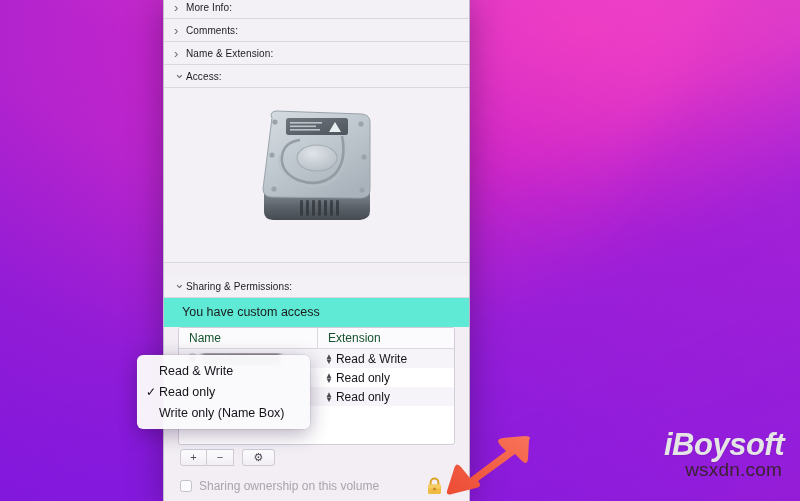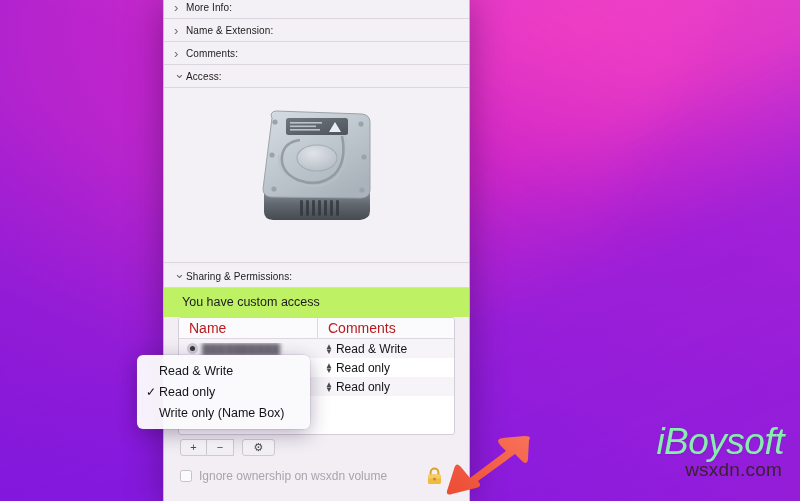--- a/index.html
+++ b/index.html
@@ -97,44 +97,44 @@
     height: 175px;
     background: #f4f1f6;
     border-bottom: 1px solid #dcd6e0;
     display: flex;
     align-items: center;
     justify-content: center;
   }
   .hdd-wrap { width: 150px; height: 150px; position: relative; }
 
   
-  .sharing-head { margin-top: 2px; }
+  .sharing-head { margin-top: 12px; }
 
   .custom-access {
     padding: 7px 0 8px 18px;
     font-size: 12.5px;
     color: #1c1b1e;
-    background: #bef264;
+    background: #5eead4;
   }
 
   .perm-table {
     margin: 0 14px 0 14px;
     background: #ffffff;
     border: 1px solid #d3cdd8;
     border-radius: 3px;
     overflow: hidden;
     height: 118px;
   }
   .perm-head {
     display: flex;
     height: 21px;
     background: #fbfafc;
     border-bottom: 1px solid #ddd7e2;
-    font-size: 14px;
-    color: #b91c1c;
+    font-size: 12px;
+    color: #14532d;
   }
   .perm-head .col-name {
     flex: 0 0 139px;
     padding-left: 10px;
     display: flex;
     align-items: center;
     border-right: 1px solid #ddd7e2;
   }
   .perm-head .col-priv {
     flex: 1;
@@ -281,24 +281,24 @@
 
   
   .watermark {
     position: absolute;
     right: 16px;
     bottom: 20px;
     z-index: 50;
     text-align: right;
   }
   .wm-logo {
-    font-size: 37px;
-    font-weight: normal;
+    font-size: 31px;
+    font-weight: bold;
     font-style: italic;
-    color: #86efac;
+    color: #e5e5e5;
     letter-spacing: -0.5px;
     line-height: 1;
     text-shadow: 0 1px 2px rgba(0,0,0,0.10);
   }
   .wm-sub {
     font-size: 19px;
     color: #3b2230;
     margin-top: -1px;
     margin-right: 2px;
     letter-spacing: 0.2px;
@@ -317,26 +317,26 @@
 
   <div class="info-window">
 
     <div class="section-row">
       <span class="chev closed"></span>
       <span class="sec-label">More Info:</span>
     </div>
 
     <div class="section-row">
       <span class="chev closed"></span>
-      <span class="sec-label">Name &amp; Extension:</span>
+      <span class="sec-label">Comments:</span>
     </div>
 
     <div class="section-row">
       <span class="chev closed"></span>
-      <span class="sec-label">Comments:</span>
+      <span class="sec-label">Name &amp; Extension:</span>
     </div>
 
     <div class="section-row">
       <span class="chev open"></span>
       <span class="sec-label">Access:</span>
     </div>
 
     <div class="preview-area">
       <div class="hdd-wrap">
         <svg width="150" height="150" viewBox="0 0 150 150">
@@ -403,21 +403,21 @@
     <div class="section-row sharing-head">
       <span class="chev open"></span>
       <span class="sec-label">Sharing &amp; Permissions:</span>
     </div>
 
     <div class="custom-access">You have custom access</div>
 
     <div class="perm-table">
       <div class="perm-head">
         <div class="col-name">Name</div>
-        <div class="col-priv">Comments</div>
+        <div class="col-priv">Extension</div>
       </div>
 
       <div class="perm-row">
         <div class="cell-name">
           <span class="user-dot"></span>
           <span class="blurred-name">██████████</span>
         </div>
         <div class="cell-priv">
           <span class="stepper">
               <span>▲</span>
@@ -451,21 +451,21 @@
     </div>
 
     <div class="table-tools">
       <div class="tool-btn first">+</div>
       <div class="tool-btn mid">−</div>
       <div class="tool-btn gear">⚙</div>
     </div>
 
     <div class="ignore-row">
       <span class="chk"></span>
-      <span class="ignore-label">Ignore ownership on wsxdn volume</span>
+      <span class="ignore-label">Sharing ownership on this volume</span>
       <span class="lock">
         <svg width="17" height="18" viewBox="0 0 17 18">
           <path d="M4.6,8 L4.6,5.4 A3.9,3.9 0 0 1 12.4,5.4 L12.4,8" fill="none" stroke="#dca32a" stroke-width="2"></path>
           <rect x="2" y="7.6" width="13" height="9.4" rx="1.6" fill="#f0bb43"></rect>
           <rect x="2" y="7.6" width="13" height="4" rx="1.6" fill="#f6cd63"></rect>
           <circle cx="8.5" cy="12" r="1.5" fill="#c8892a"></circle>
         </svg>
       </span>
     </div>
 

